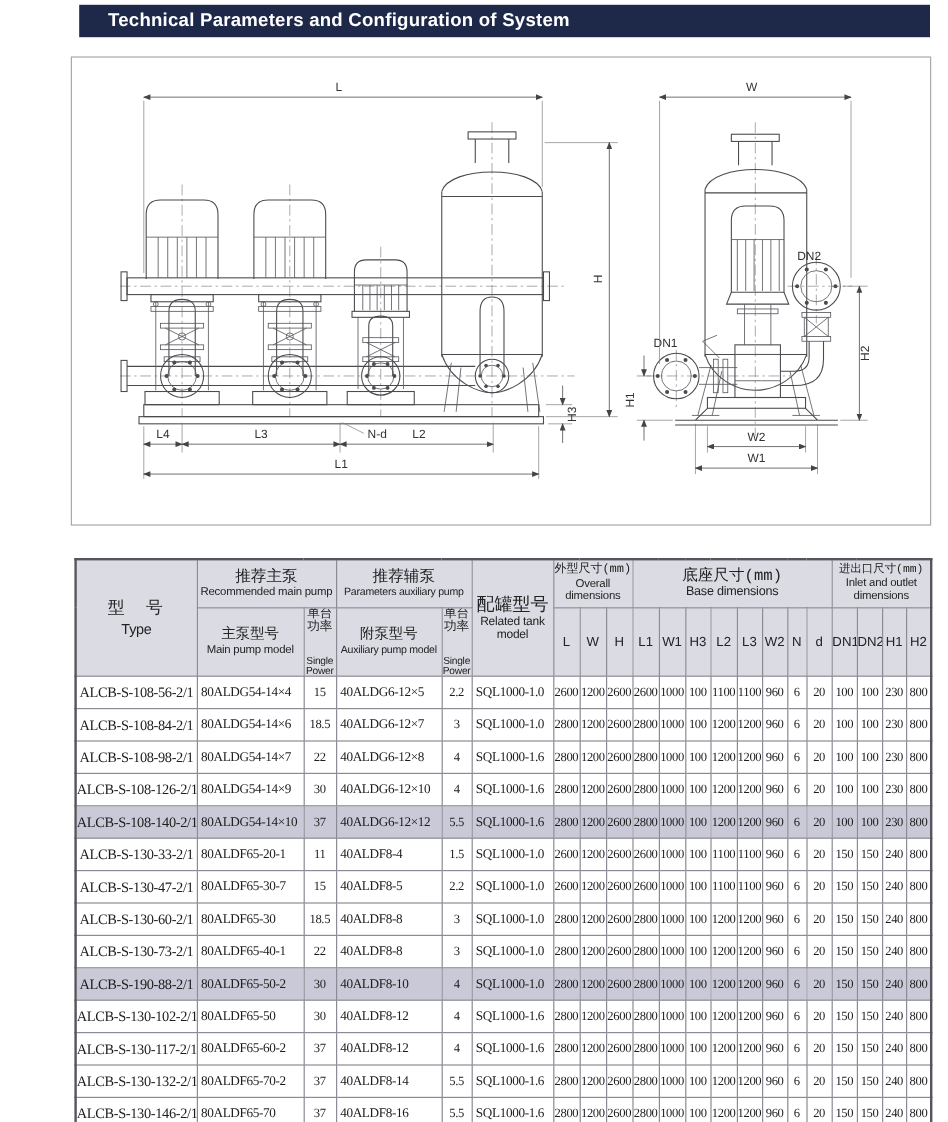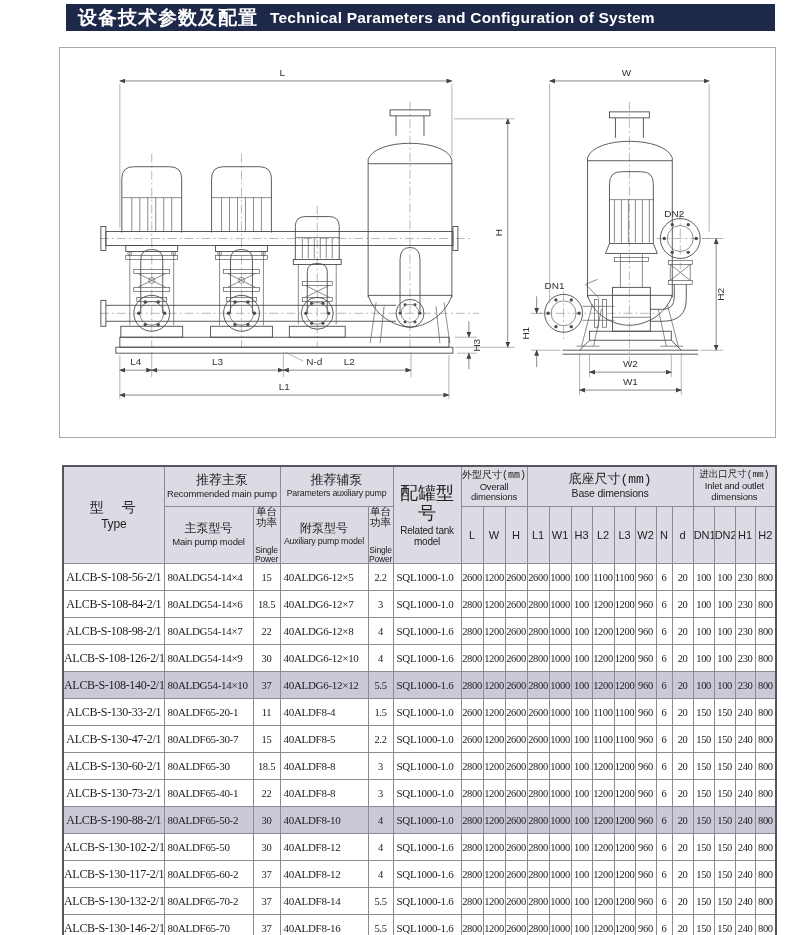--- a/index.html
+++ b/index.html
@@ -32,41 +32,40 @@
     border:2px solid #55555e;}
   .spec-table th,.spec-table td{border:1px solid var(--border,#8b8b95);
     text-align:center;vertical-align:middle;padding:0;overflow:hidden;}
   .spec-table thead th{background:var(--table-header-bg,#dbdbe4);font-weight:normal;color:#222;}
   thead tr.hr1{height:40px;} thead tr.hr2{height:48px;}
   .hz{display:block;font-family:Liberation Mono, monospace;font-size:13px;line-height:1.15;}
   .he{display:block;font-size:9.5px;line-height:1.1;letter-spacing:-0.2px;color:#222;}
   .nowrap{white-space:nowrap;}
   th.type-h .hz{font-size:14px;letter-spacing:2px;}
   th.type-h .he{font-size:12px;margin-top:2px;}
-  th.tank-h .hz{font-size:18px;}
+  th.tank-h .hz{font-size:15px;}
   th.tank-h .he{font-size:10px;}
   th.pw .hz{font-size:10.5px;width:24px;margin:0 auto;line-height:1.1;}
   th.pw .he{font-size:8.5px;line-height:1.05;margin-top:16px;}
   th.dimgrp .hz{font-size:10px;}
   th.dimgrp .he{font-size:9.5px;}
   th.dletter{font-size:11px;color:#222;}
   .spec-table tbody tr{height:27px;background:#fff;}
   .spec-table tbody tr.hl{background:var(--row-highlight-bg,#c9c9d8);padding-left:25px;}
   .spec-table tbody td{font-family:"Liberation Serif","DejaVu Serif",serif;
     font-size:10.5px;color:#1c1c1c;letter-spacing:-0.3px;white-space:nowrap;}
   .spec-table tbody td.c-type{font-size:12px;}
   .spec-table tbody td.c-left{text-align:left;padding-left:3px;font-size:11px;}
 </style>
 </head>
 <body>
 
 <div class="page">
 
   <div class="title-bar">
-    <span class="t-zh">设备技术参数及配置</span>
     <span class="t-en">Technical Parameters and Configuration of System</span>
   </div>
 
   <div class="drawing-frame">
     <svg width="715" height="389" viewBox="0 0 717 390">
       <defs>
         <marker id="ar" viewBox="0 0 10 8" refX="9" refY="4" markerWidth="9" markerHeight="7" orient="auto-start-reverse">
           <path d="M0,0 L10,4 L0,8 Z" fill="#444"></path>
         </marker>
         <g id="pU">

